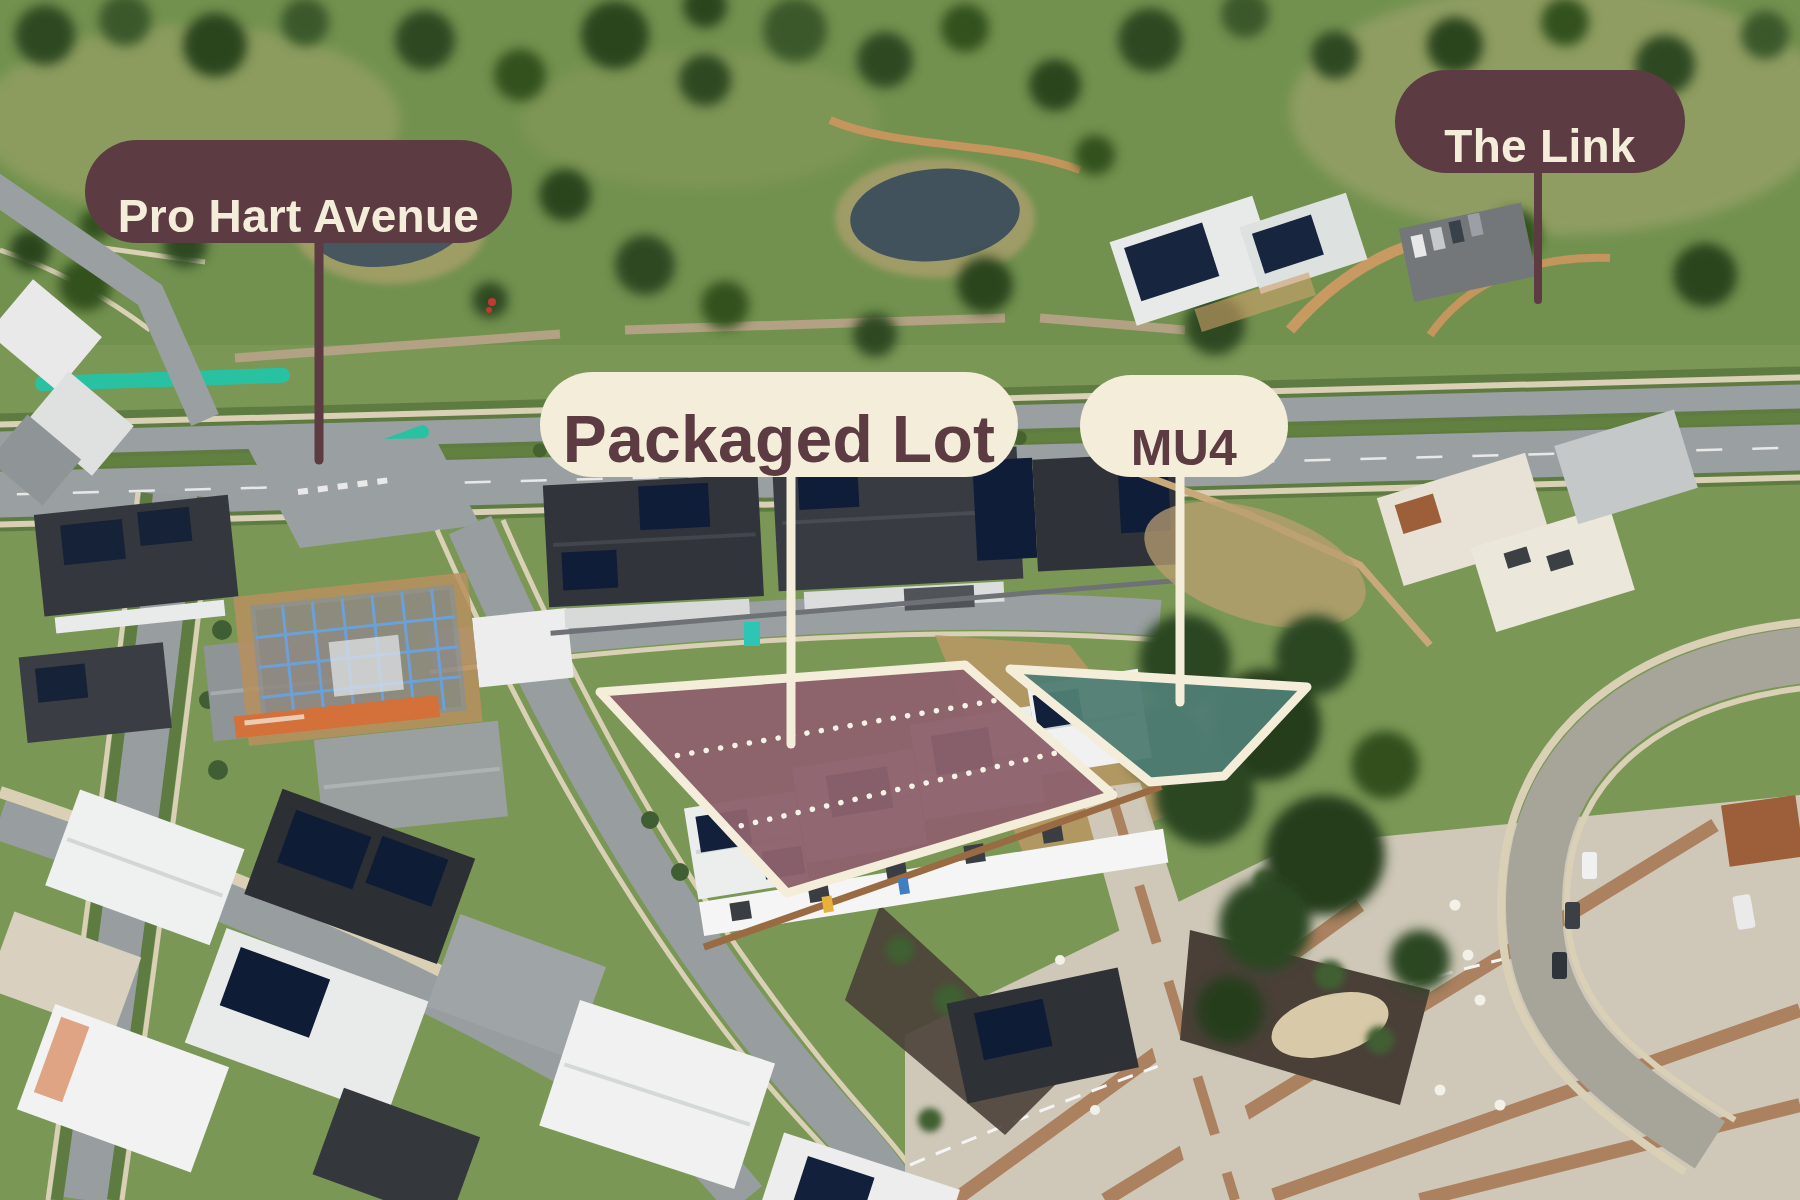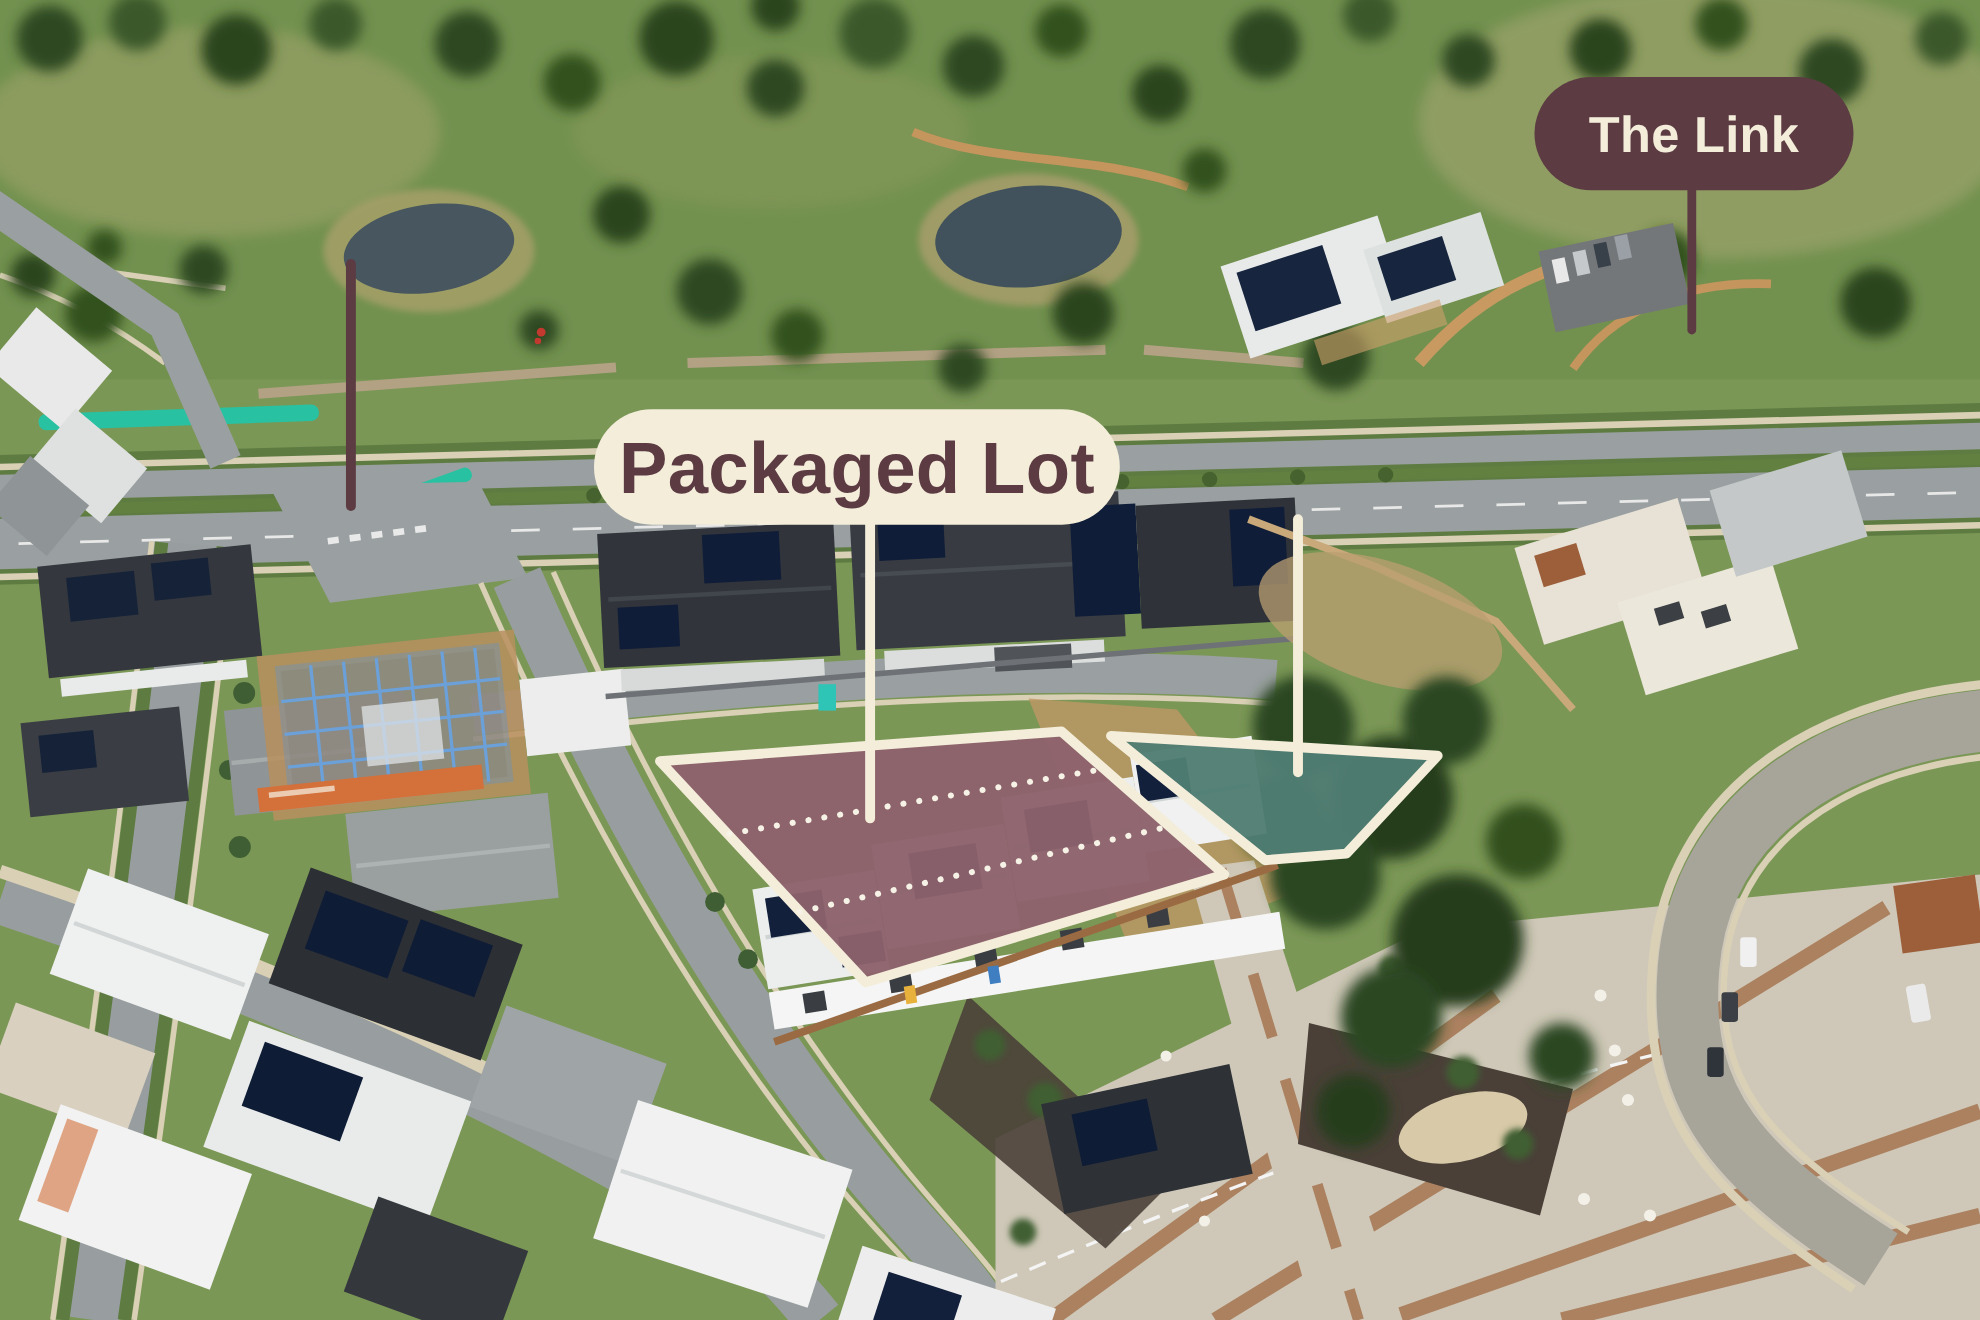--- a/index.html
+++ b/index.html
@@ -1,19 +1,19 @@
 <!DOCTYPE html>
 <html style="--label_dark: #5C3B43; --cream: #F3EDDA; --lot_fill: #8C626C; --mu4_fill: #4F7D73; --divider_dots: #F6F2E6;"><head>
 <meta charset="utf-8">
 <style>
   html,body{margin:0;padding:0;background:#222;}
   #stage{position:relative;width:1800px;height:1200px;overflow:hidden;
          font-family:"Liberation Sans","DejaVu Sans",sans-serif;background:#7b9756;}
   #stage svg{position:absolute;left:0;top:0;display:block;}
-  .pill{position:absolute;display:flex;align-items:center;justify-content:center;
+  .pill{position:absolute;display:flex;align-items:flex-end;justify-content:center;
         white-space:nowrap;font-weight:600;letter-spacing:.3px;}
   .pill-dark{background:var(--label_dark,#5C3B43);color:var(--cream,#F3EDDA);}
   .pill-cream{background:var(--cream,#F3EDDA);color:var(--label_dark,#5C3B43);}
   #pill-pro-hart{left:85px;top:140px;width:427px;height:103px;border-radius:52px;font-size:46px;}
   #pill-the-link{left:1395px;top:70px;width:290px;height:103px;border-radius:52px;font-size:46px;}
   #pill-packaged-lot{left:540px;top:372px;width:478px;height:105px;border-radius:53px;font-size:66px;}
   #pill-mu4{left:1080px;top:375px;width:208px;height:102px;border-radius:51px;font-size:50px;}
 </style>
 </head>
 <body>
@@ -339,20 +339,26 @@
 
     <line x1="663" y1="758" x2="1004" y2="699" stroke="#F6F2E6" stroke-width="5.5" stroke-linecap="round" stroke-dasharray="0.1 14.5"></line>
     <line x1="727" y1="829" x2="1060" y2="752" stroke="#F6F2E6" stroke-width="5.5" stroke-linecap="round" stroke-dasharray="0.1 14.5"></line>
 
     <line x1="319" y1="240" x2="319" y2="460" stroke="#5C3B43" stroke-width="9" stroke-linecap="round"></line>
     <line x1="1538" y1="168" x2="1538" y2="300" stroke="#5C3B43" stroke-width="8" stroke-linecap="round"></line>
     <line x1="791" y1="472" x2="791" y2="744" stroke="#F3EDDA" stroke-width="9" stroke-linecap="round"></line>
     <line x1="1180" y1="472" x2="1180" y2="702" stroke="#F3EDDA" stroke-width="9" stroke-linecap="round"></line>
   </svg>
 
+  <div class="pill pill-dark" id="pill-pro-hart">
+    <span>Pro Hart Avenue</span>
+  </div>
   <div class="pill pill-dark" id="pill-the-link">
     <span>The Link</span>
   </div>
   <div class="pill pill-cream" id="pill-packaged-lot">
     <span>Packaged Lot</span>
   </div>
+  <div class="pill pill-cream" id="pill-mu4">
+    <span>MU4</span>
+  </div>
 
 </div>
 
 </body></html>

